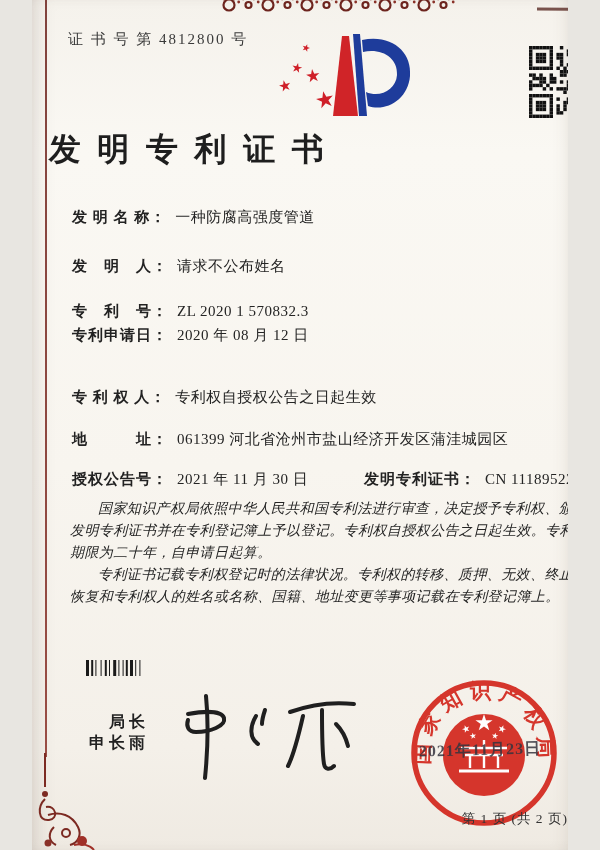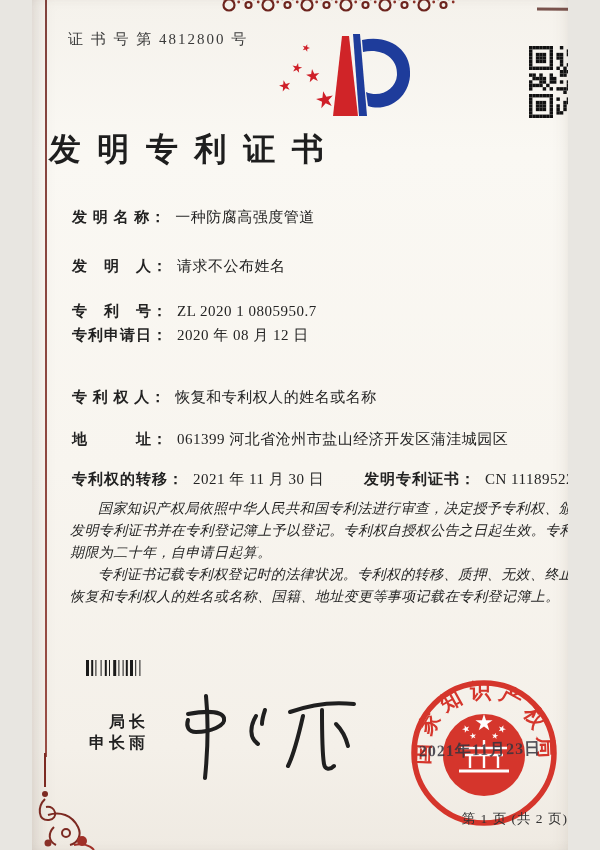--- a/index.html
+++ b/index.html
@@ -366,33 +366,33 @@
   <h1 class="title">发明专利证书</h1>
 
   <div class="fields">
     <div class="frow r0">
       <span class="flabel">发 明 名 称：</span><span class="fvalue">一种防腐高强度管道</span>
     </div>
     <div class="frow r1">
       <span class="flabel">发　明　人：</span><span class="fvalue">请求不公布姓名</span>
     </div>
     <div class="frow r2">
-      <span class="flabel">专　利　号：</span><span class="fvalue">ZL 2020 1 0805950.7</span>
+      <span class="flabel">专　利　号：</span><span class="fvalue">ZL 2020 1 570832.3</span>
     </div>
     <div class="frow r3">
       <span class="flabel">专利申请日：</span><span class="fvalue">2020 年 08 月 12 日</span>
     </div>
     <div class="frow r4">
-      <span class="flabel">专 利 权 人：</span><span class="fvalue">恢复和专利权人的姓名或名称</span>
+      <span class="flabel">专 利 权 人：</span><span class="fvalue">专利权自授权公告之日起生效</span>
     </div>
     <div class="frow r5">
       <span class="flabel">地　　　址：</span><span class="fvalue">061399 河北省沧州市盐山经济开发区蒲洼城园区</span>
     </div>
     <div class="frow r6">
-      <span class="flabel">专利权的转移：</span><span class="fvalue">2021 年 11 月 30 日</span>
+      <span class="flabel">授权公告号：</span><span class="fvalue">2021 年 11 月 30 日</span>
       <span class="pair2">
         <span class="flabel">发明专利证书：</span><span class="fvalue">CN 111895223 B</span>
       </span>
     </div>
   </div>
 
   <div class="body-text">
     <p>国家知识产权局依照中华人民共和国专利法进行审查，决定授予专利权、颁发发明专利证书并在专利登记簿上予以登记。专利权自授权公告之日起生效。专利权期限为二十年，自申请日起算。</p>
     <p>专利证书记载专利权登记时的法律状况。专利权的转移、质押、无效、终止、恢复和专利权人的姓名或名称、国籍、地址变更等事项记载在专利登记簿上。</p>
   </div>

